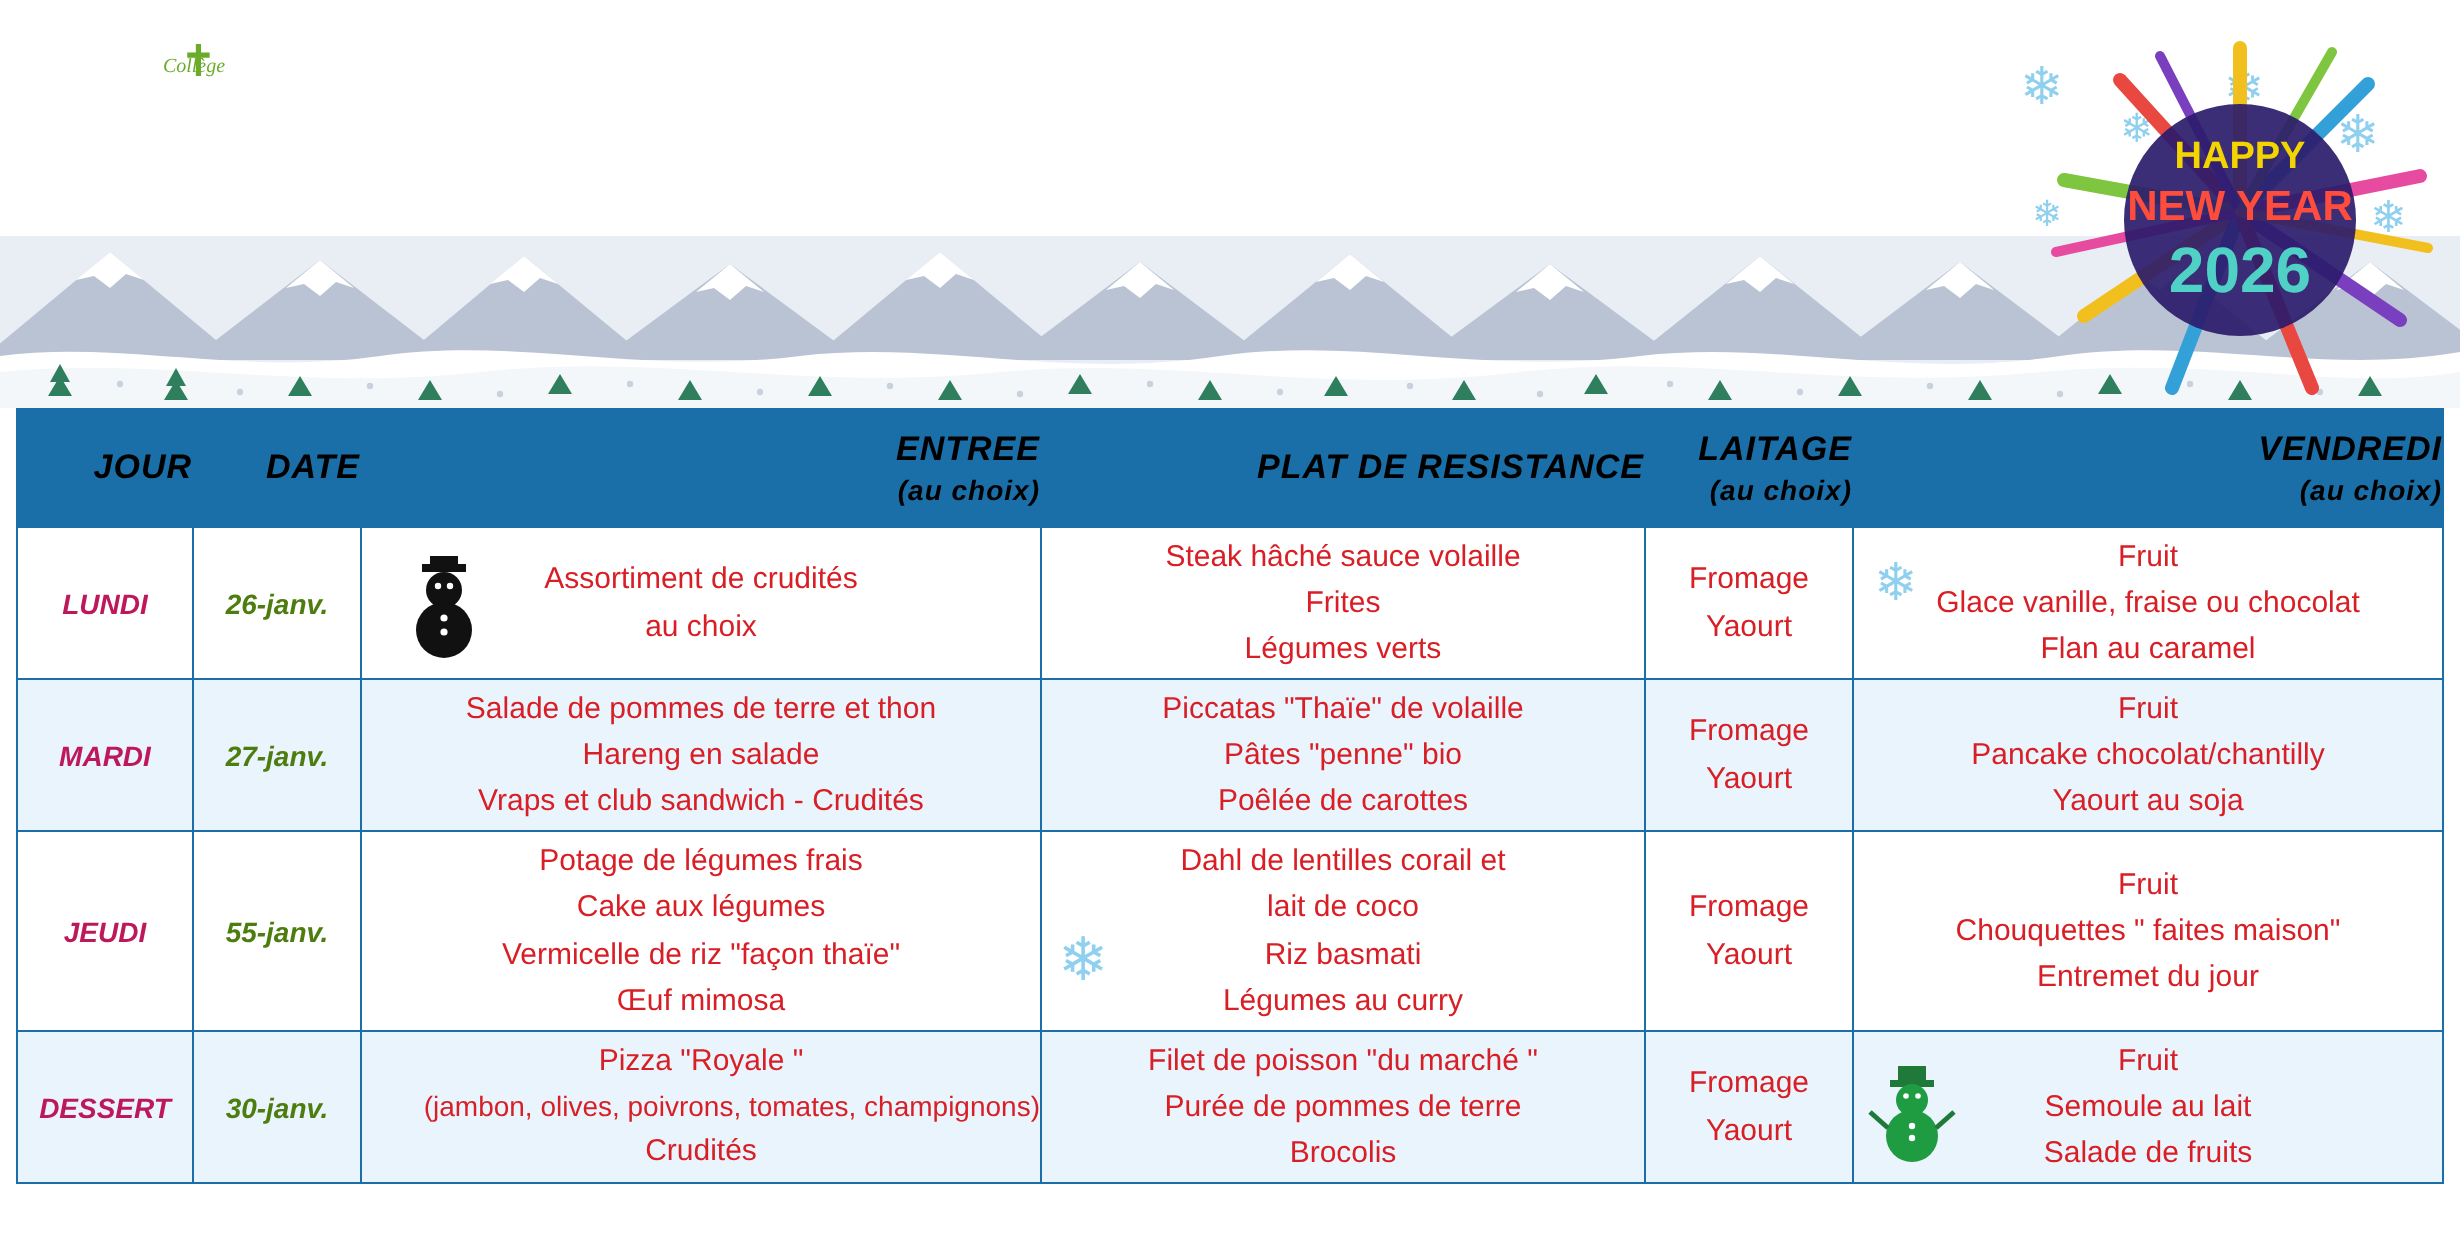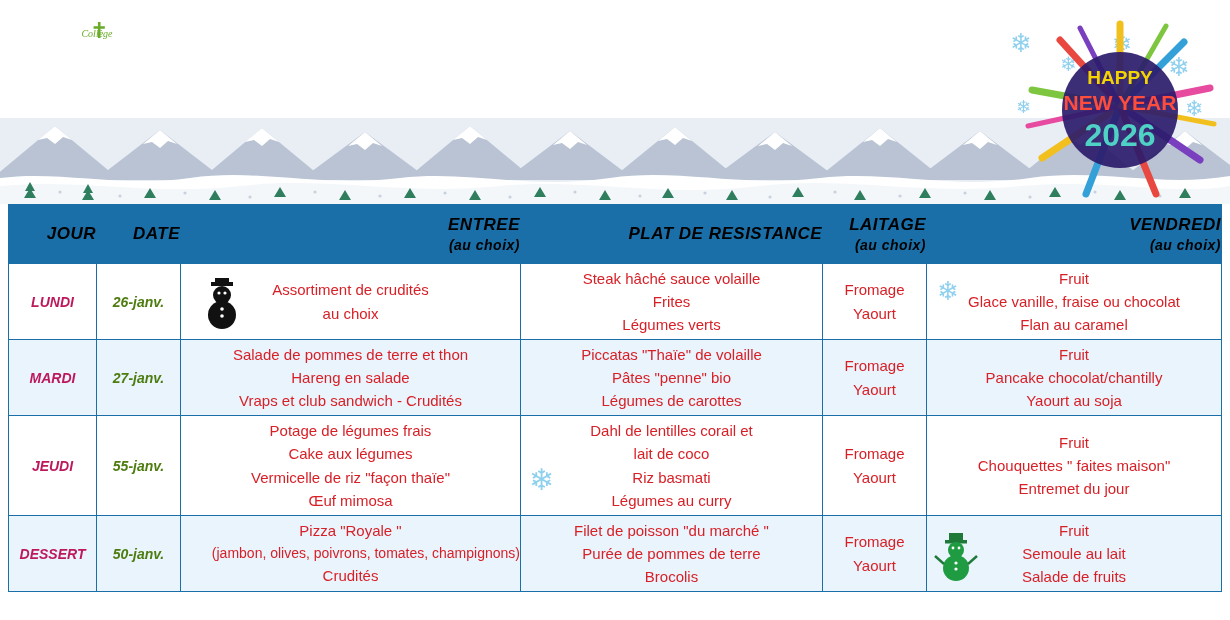--- a/index.html
+++ b/index.html
@@ -354,21 +354,21 @@
         <div class="lines">
           <div>Salade de pommes de terre et thon</div>
           <div>Hareng en salade</div>
           <div>Vraps et club sandwich  - Crudités</div>
         </div>
       </td>
       <td>
         <div class="lines">
           <div>Piccatas "Thaïe" de volaille</div>
           <div>Pâtes "penne" bio</div>
-          <div>Légumes de carottes</div>
+          <div>Poêlée de carottes</div>
         </div>
       </td>
       <td>
         <div class="lines">
           <div>Fromage</div>
           <div>Yaourt</div>
         </div>
       </td>
       <td>
         <div class="lines">
@@ -409,21 +409,21 @@
         <div class="lines">
           <div>Fruit</div>
           <div>Chouquettes " faites maison"</div>
           <div>Entremet du jour</div>
         </div>
       </td>
     </tr>
 
     <tr class="alt">
       <td class="day">DESSERT</td>
-      <td class="date">50-janv.</td>
+      <td class="date">30-janv.</td>
       <td>
         <div class="lines">
           <div>Pizza "Royale "</div>
           <div class="small">(jambon, olives, poivrons, tomates, champignons)</div>
           <div>Crudités</div>
         </div>
       </td>
       <td>
         <div class="lines">
           <div>Filet de poisson "du marché "</div>

